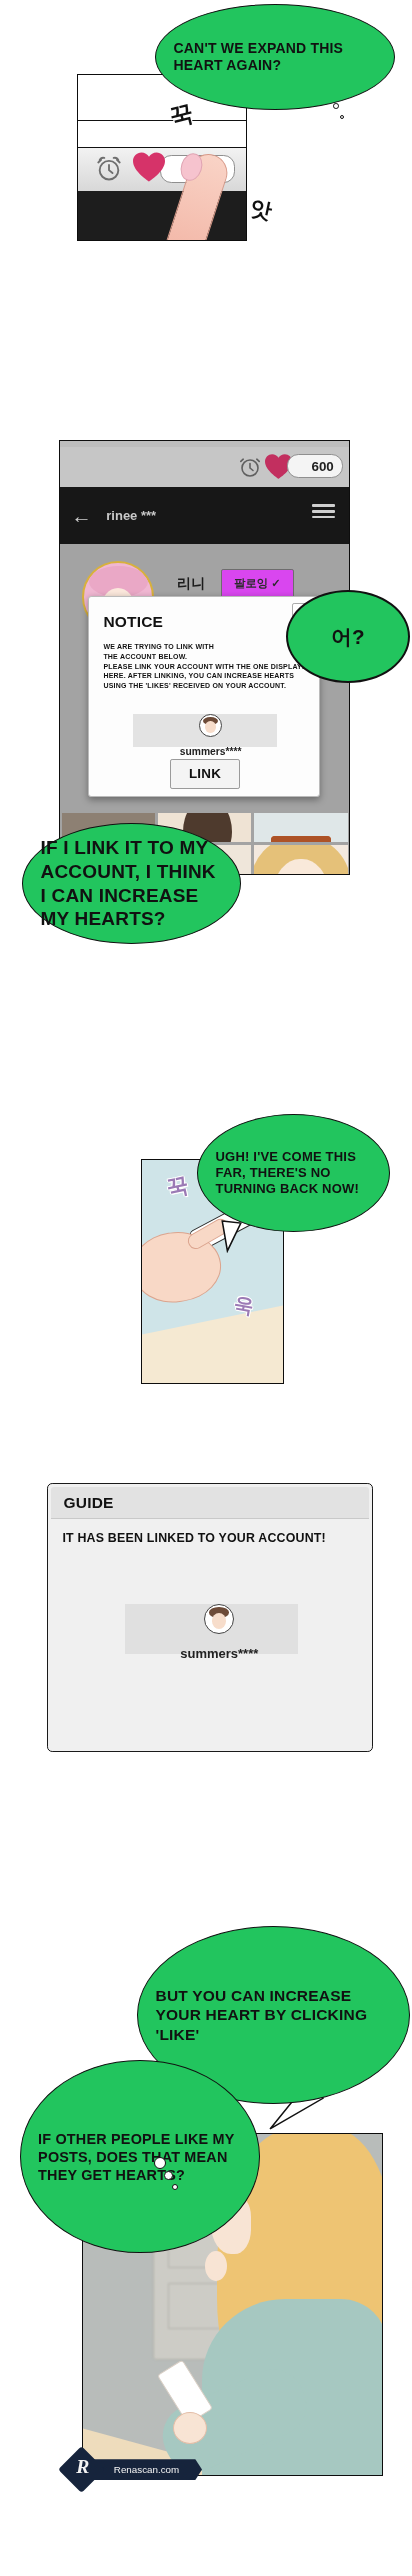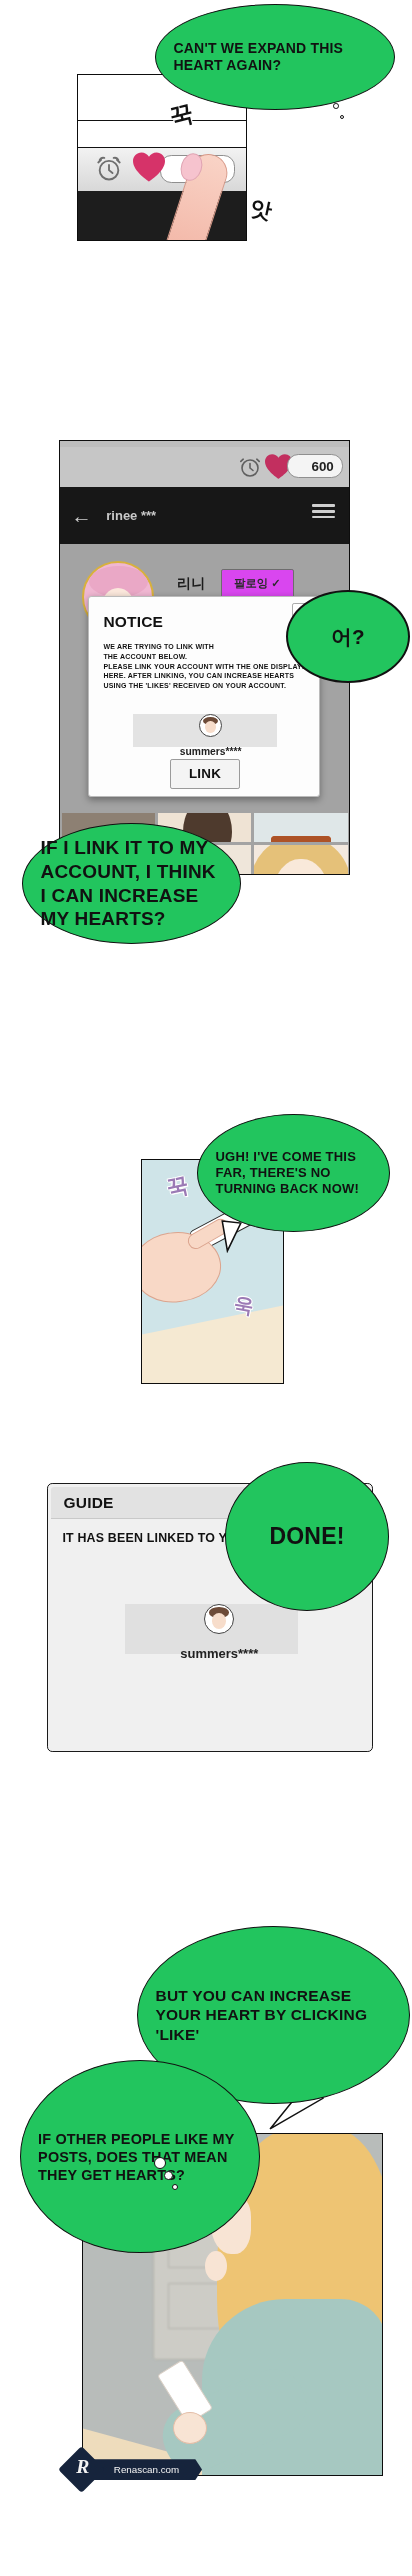--- a/index.html
+++ b/index.html
@@ -299,23 +299,20 @@
       <span>IT HAS BEEN LINKED TO YOUR ACCOUNT!</span>
     </div>
     <div class="chip" style="left:77px; top:120px; width:173px; height:50px; padding-left:15.5px; gap:12.4px; background:#e0e0e0;">
       <div class="avatar-sm" style="width:30px; height:30px;">
           <div class="h"></div>
           <div class="f"></div>
         </div>
       <span style="font-size:13px; font-weight:bold; color:#222;">summers****</span>
     </div>
   </div>
-  <div class="bubble comic" style="left:225px; top:1462px; width:164px; height:149px; font-size:23px;">
-    <span>DONE!</span>
-  </div>
 
   <div class="bubble comic" style="left:137px; top:1926px; width:273px; height:178px; font-size:15.5px;">
     <span>BUT YOU CAN INCREASE YOUR HEART BY CLICKING 'LIKE'</span>
   </div>
   <svg class="tail" style="left:268px; top:2075px;" width="57" height="57" viewBox="0 0 110 110">
     <polygon points="85,4 106,45 4,104" fill="#fff" stroke="#111" stroke-width="3"></polygon>
   </svg>
 
   <div class="bubble comic" style="left:19.6px; top:2060px; width:240px; height:193px; font-size:14.4px; z-index:7;">
     <span>IF OTHER PEOPLE LIKE MY POSTS, DOES THAT MEAN THEY GET HEARTS?</span>

